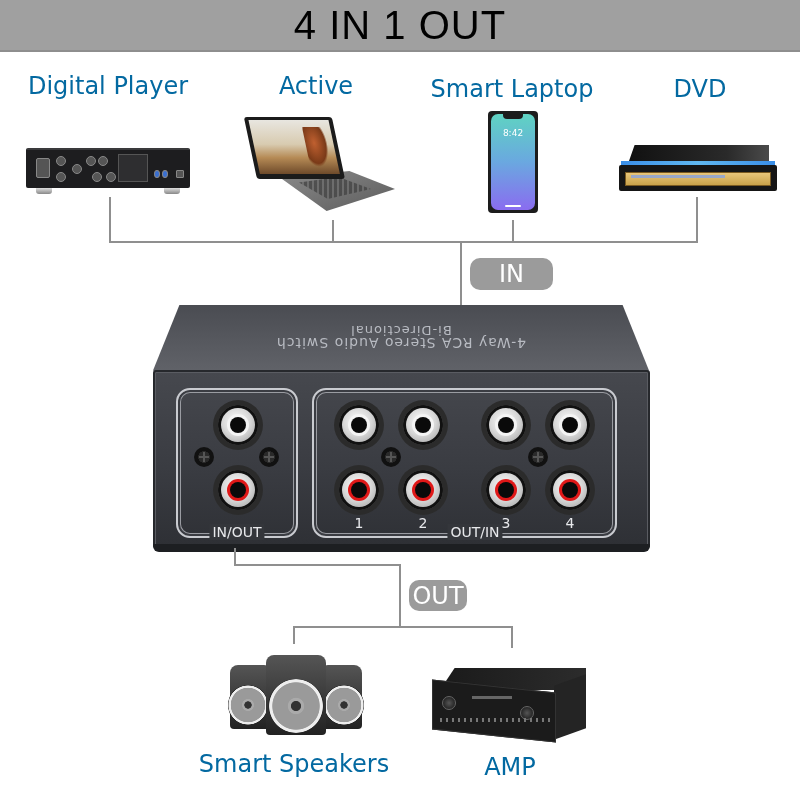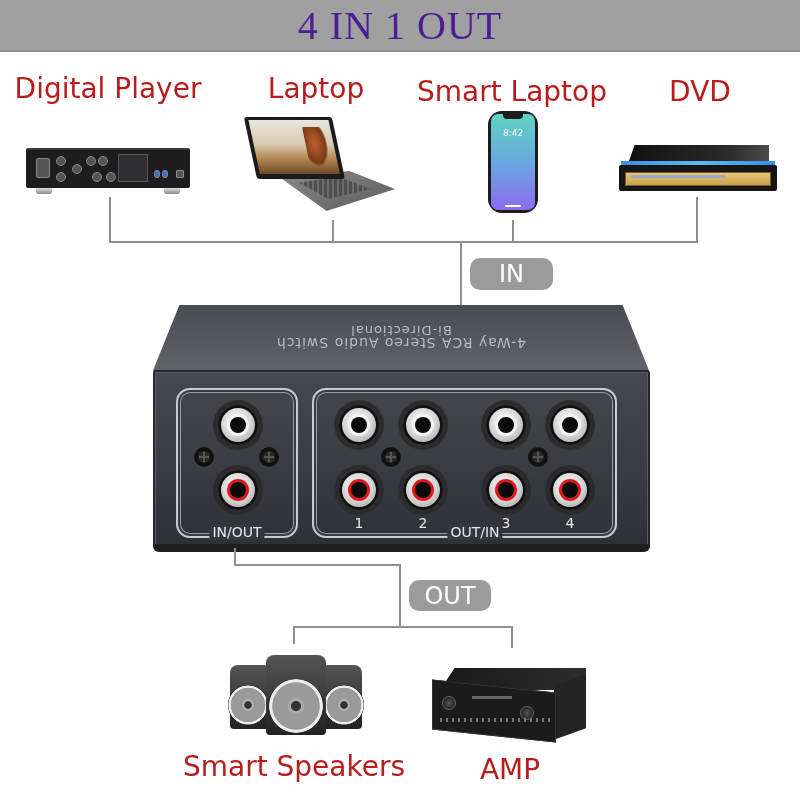--- a/index.html
+++ b/index.html
@@ -1,41 +1,41 @@
 <!DOCTYPE html>
 <html><head>
 <meta charset="utf-8">
 <style>
   * { box-sizing: border-box; margin: 0; padding: 0; }
   html, body { width: 800px; height: 800px; background: #ffffff; overflow: hidden; }
   body { position: relative; font-family: "DejaVu Sans", sans-serif; color: #1a1a1a; }
 
   .banner { position: absolute; left: 0; top: 0; width: 800px; height: 52px; background: #a0a0a0; border-bottom: 2px solid #8e8e8e; display: flex; align-items: center; justify-content: center; }
-  .banner span { color: #4c1d95; font-family: Liberation Serif, serif; font-size: 40px; letter-spacing: 1px; font-weight: normal; }
-
-  .label { position: absolute; font-size: 28px; white-space: nowrap; color: #b91c1c; transform: translateX(-50%); }
+  .banner span { color: #000000; font-family: Liberation Sans, sans-serif; font-size: 40px; letter-spacing: 1px; font-weight: normal; }
+
+  .label { position: absolute; font-size: 24px; white-space: nowrap; color: #0369a1; transform: translateX(-50%); }
 
   .line { position: absolute; background: #8f8f8f; }
 
   .pill { position: absolute; background: #9b9b9b; color: #fff; border-radius: 10px; font-size: 24px; display: flex; align-items: center; justify-content: center; }
 
   
   .digital-player { position: absolute; left: 26px; top: 148px; width: 164px; height: 40px; background: #1d1d1f; border-radius: 2px; border-top: 2px solid #3a3a3c; }
   .digital-player .port { position: absolute; width: 10px; height: 10px; border-radius: 50%; background: #555; border: 1px solid #888; }
   .digital-player .panel { position: absolute; background: #2e2e30; border: 1px solid #555; }
   .digital-player .foot { position: absolute; bottom: -6px; width: 16px; height: 6px; background: linear-gradient(#ddd,#888); border-radius: 0 0 3px 3px; }
 
   .laptop { position: absolute; left: 257px; top: 115px; width: 140px; height: 100px; }
   .laptop .screen { position: absolute; left: 0; top: 2px; width: 88px; height: 62px; background: #1b1b1b; transform: skewX(12deg); transform-origin: bottom left; border-radius: 3px; }
   .laptop .screen::before { content: ""; position: absolute; left: 4px; top: 3px; right: 4px; bottom: 5px; background: linear-gradient(180deg,#e8e6e0 0%,#d8cbb0 45%,#b58a55 70%,#6e4a2a 100%); }
   .laptop .screen::after { content: ""; position: absolute; right: 10px; top: 10px; width: 22px; height: 40px; background: radial-gradient(ellipse at 40% 40%, #c06030 0%, #7a3a18 60%, transparent 70%); }
   .laptop .base { position: absolute; left: 24px; top: 56px; width: 114px; height: 40px; background: linear-gradient(160deg,#8a8a8a,#5c5c5c); clip-path: polygon(0 18%, 60% 0, 100% 45%, 40% 100%); }
   .laptop .keys { position: absolute; left: 42px; top: 62px; width: 72px; height: 22px; background: repeating-linear-gradient(90deg,#444 0 3px,#6a6a6a 3px 5px); clip-path: polygon(0 25%, 55% 0, 100% 55%, 40% 100%); opacity: .8; }
 
-  .phone { position: absolute; left: 488px; top: 111px; width: 50px; height: 102px; background: #1c1c1c; border-radius: 14px; padding: 3px; }
+  .phone { position: absolute; left: 488px; top: 111px; width: 50px; height: 102px; background: #1c1c1c; border-radius: 4px; padding: 3px; }
   .phone .screen { width: 100%; height: 100%; border-radius: 7px; background: linear-gradient(180deg,#5fd3c2 0%,#6aa8e0 50%,#8a6cf0 100%); position: relative; }
   .phone .notch { position: absolute; left: 12px; top: 0; width: 20px; height: 5px; background: #1c1c1c; border-radius: 0 0 4px 4px; }
   .phone .time { position: absolute; top: 14px; width: 100%; text-align: center; color: #fff; font-size: 9px; }
   .phone .bar { position: absolute; bottom: 3px; left: 14px; width: 16px; height: 2px; background: #fff; border-radius: 1px; }
 
   .dvd { position: absolute; left: 617px; top: 145px; width: 160px; height: 48px; }
   .dvd .top { position: absolute; left: 12px; top: 0; width: 140px; height: 16px; background: linear-gradient(90deg,#111,#2a2a2a 70%,#4a4a4a); clip-path: polygon(4% 0, 100% 0, 100% 100%, 0 100%); }
   .dvd .strip { position: absolute; left: 4px; top: 16px; width: 154px; height: 4px; background: linear-gradient(90deg,#3a8ee8,#60b8f0,#3a8ee8); }
   .dvd .body { position: absolute; left: 2px; top: 20px; width: 158px; height: 26px; background: #151515; border-radius: 2px; }
   .dvd .face { position: absolute; left: 8px; top: 27px; width: 146px; height: 14px; background: linear-gradient(180deg,#e8c67a,#c9a24a); border: 1px solid #7a5a20; }
@@ -76,21 +76,21 @@
   .amp .btns { position: absolute; left: 8px; top: 50px; width: 110px; height: 4px; background: repeating-linear-gradient(90deg,#777 0 2px,transparent 2px 6px); }
 </style>
 </head>
 <body>
 
 <div class="banner">
   <span>4 IN 1 OUT</span>
 </div>
 
 <div class="label" style="left:108px; top:72px;">Digital Player</div>
-<div class="label" style="left:316px; top:72px;">Laptop</div>
+<div class="label" style="left:316px; top:72px;">Active</div>
 <div class="label" style="left:512px; top:75px;">Smart Laptop</div>
 <div class="label" style="left:700px; top:75px;">DVD</div>
 
 <div class="digital-player">
   <div class="port" style="left:10px;top:8px;width:14px;height:20px;border-radius:2px;"></div>
   <div class="port" style="left:30px;top:6px;"></div>
   <div class="port" style="left:30px;top:22px;"></div>
   <div class="port" style="left:46px;top:14px;"></div>
   <div class="port" style="left:60px;top:6px;"></div>
   <div class="port" style="left:72px;top:6px;"></div>
@@ -172,21 +172,21 @@
   <div class="num-label" style="left:415px; top:143px;">4</div>
 </div>
 
 <div class="line" style="left:234px; top:548px; width:2px; height:18px;"></div>
 <div class="line" style="left:234px; top:564px; width:167px; height:2px;"></div>
 <div class="line" style="left:399px; top:564px; width:2px; height:64px;"></div>
 <div class="line" style="left:293px; top:626px; width:220px; height:2px;"></div>
 <div class="line" style="left:293px; top:626px; width:2px; height:18px;"></div>
 <div class="line" style="left:511px; top:626px; width:2px; height:22px;"></div>
 
-<div class="pill" style="left:409px; top:580px; width:82px; height:31px;">OUT</div>
+<div class="pill" style="left:409px; top:580px; width:58px; height:31px;">OUT</div>
 
 <div class="speakers">
   <div class="spk" style="left:2px; top:10px; width:42px; height:64px;"></div>
   <div class="spk" style="left:92px; top:10px; width:42px; height:64px;"></div>
   <div class="cone" style="left:0px; top:30px; width:40px; height:40px;"></div>
   <div class="cone" style="left:96px; top:30px; width:40px; height:40px;"></div>
   <div class="spk" style="left:38px; top:0px; width:60px; height:80px;"></div>
   <div class="cone" style="left:40px; top:24px; width:56px; height:54px;"></div>
 </div>
 

